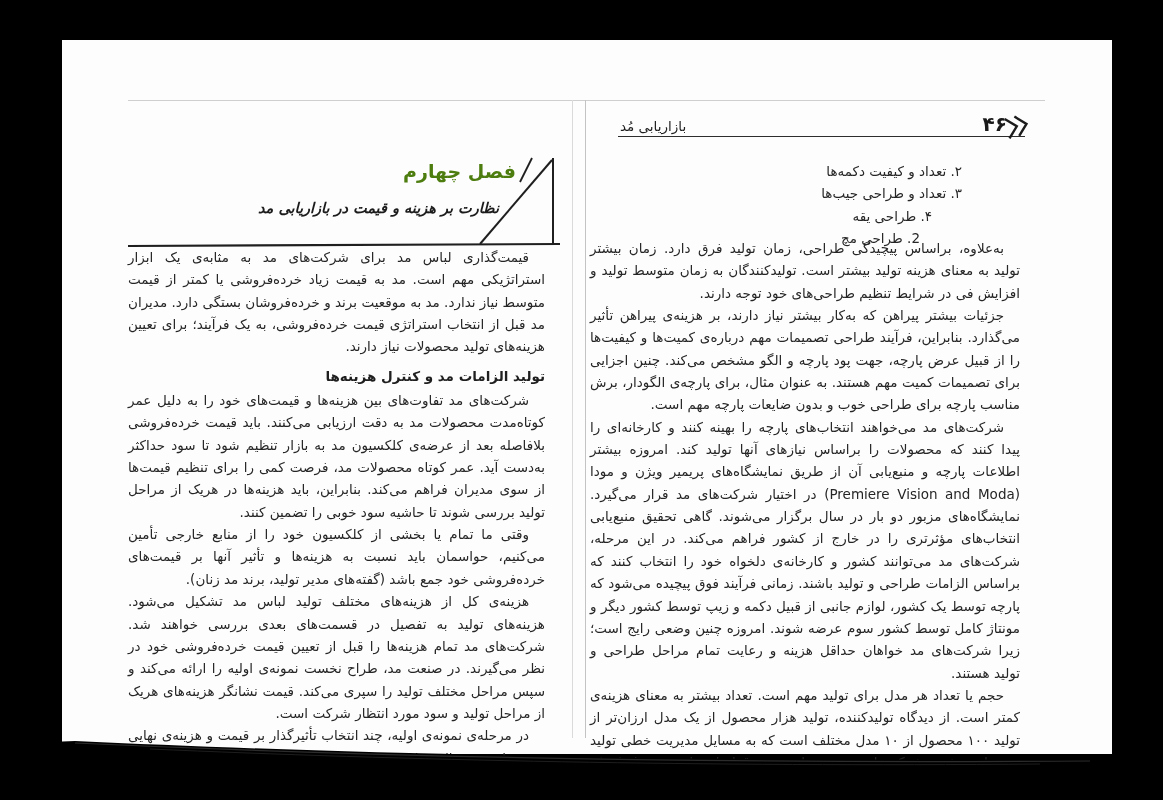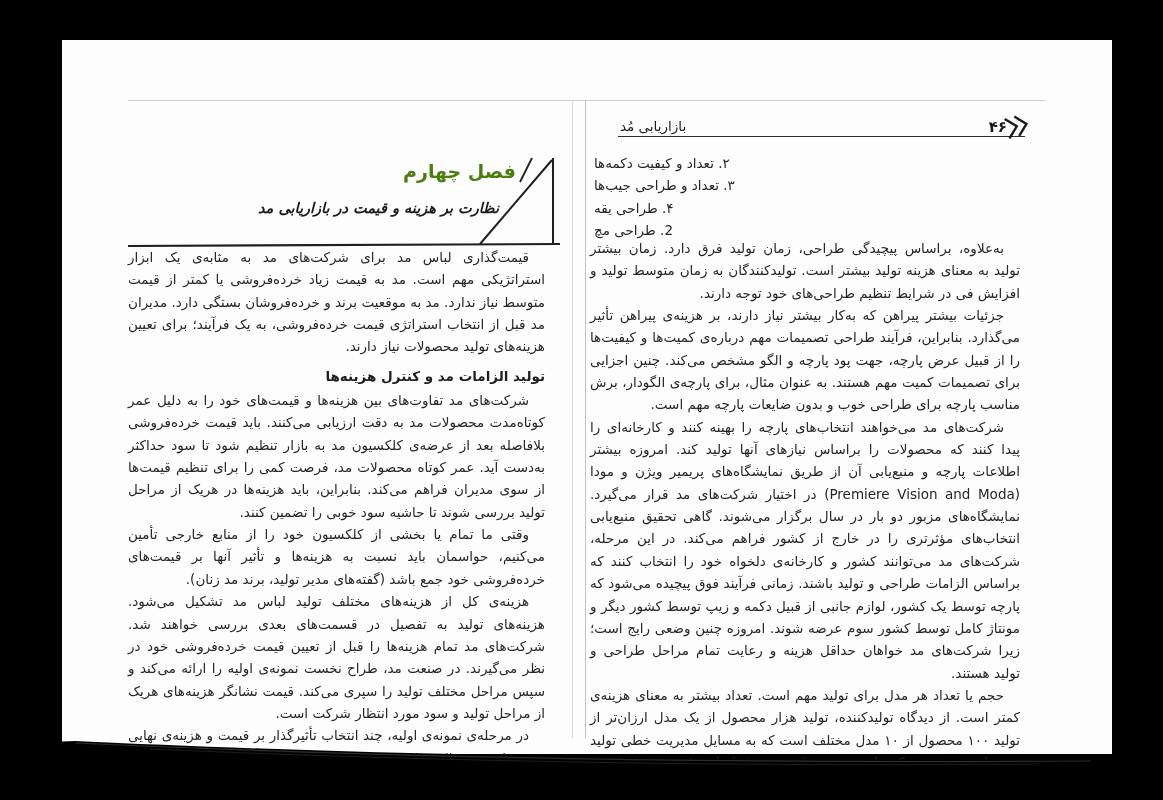--- a/index.html
+++ b/index.html
@@ -51,26 +51,26 @@
     position:absolute;left:556px;top:72px;width:407px;height:24px;
     border-bottom:1.6px solid #2d2d2d;
     direction:ltr;
   }
   .page-header .ph-title{
     position:absolute;left:2px;bottom:2px;
     font-size:13.5px;font-weight:normal;color:#1e1e1e;direction:rtl;
   }
   .page-header .ph-num{
     position:absolute;right:18px;bottom:0px;
-    font-size:15px;font-weight:bold;color:#1a1a1a;direction:rtl;
+    font-size:20px;font-weight:bold;color:#1a1a1a;direction:rtl;
   }
   .page-header .ph-chev{position:absolute;right:-8px;bottom:-4px;}
   .right-list{
     position:absolute;left:528px;top:108px;width:430px;
-    margin:4px;padding:0;direction:rtl;text-align:left;
+    margin:12px;padding:0;direction:rtl;text-align:right;
     font-size:13.5px;line-height:22.35px;color:#262626;
   }
   .right-list li{list-style:none;}
   .right-list li:nth-child(1){margin-right:70px;}
   .right-list li:nth-child(2){margin-right:70px;}
   .right-list li:nth-child(3){margin-right:100px;}
   .right-list li:nth-child(4){margin-right:112px;}
   .right-body{position:absolute;left:528px;top:197px;width:430px;}
 
   .bottom-edge{position:absolute;left:0;top:736px;}

